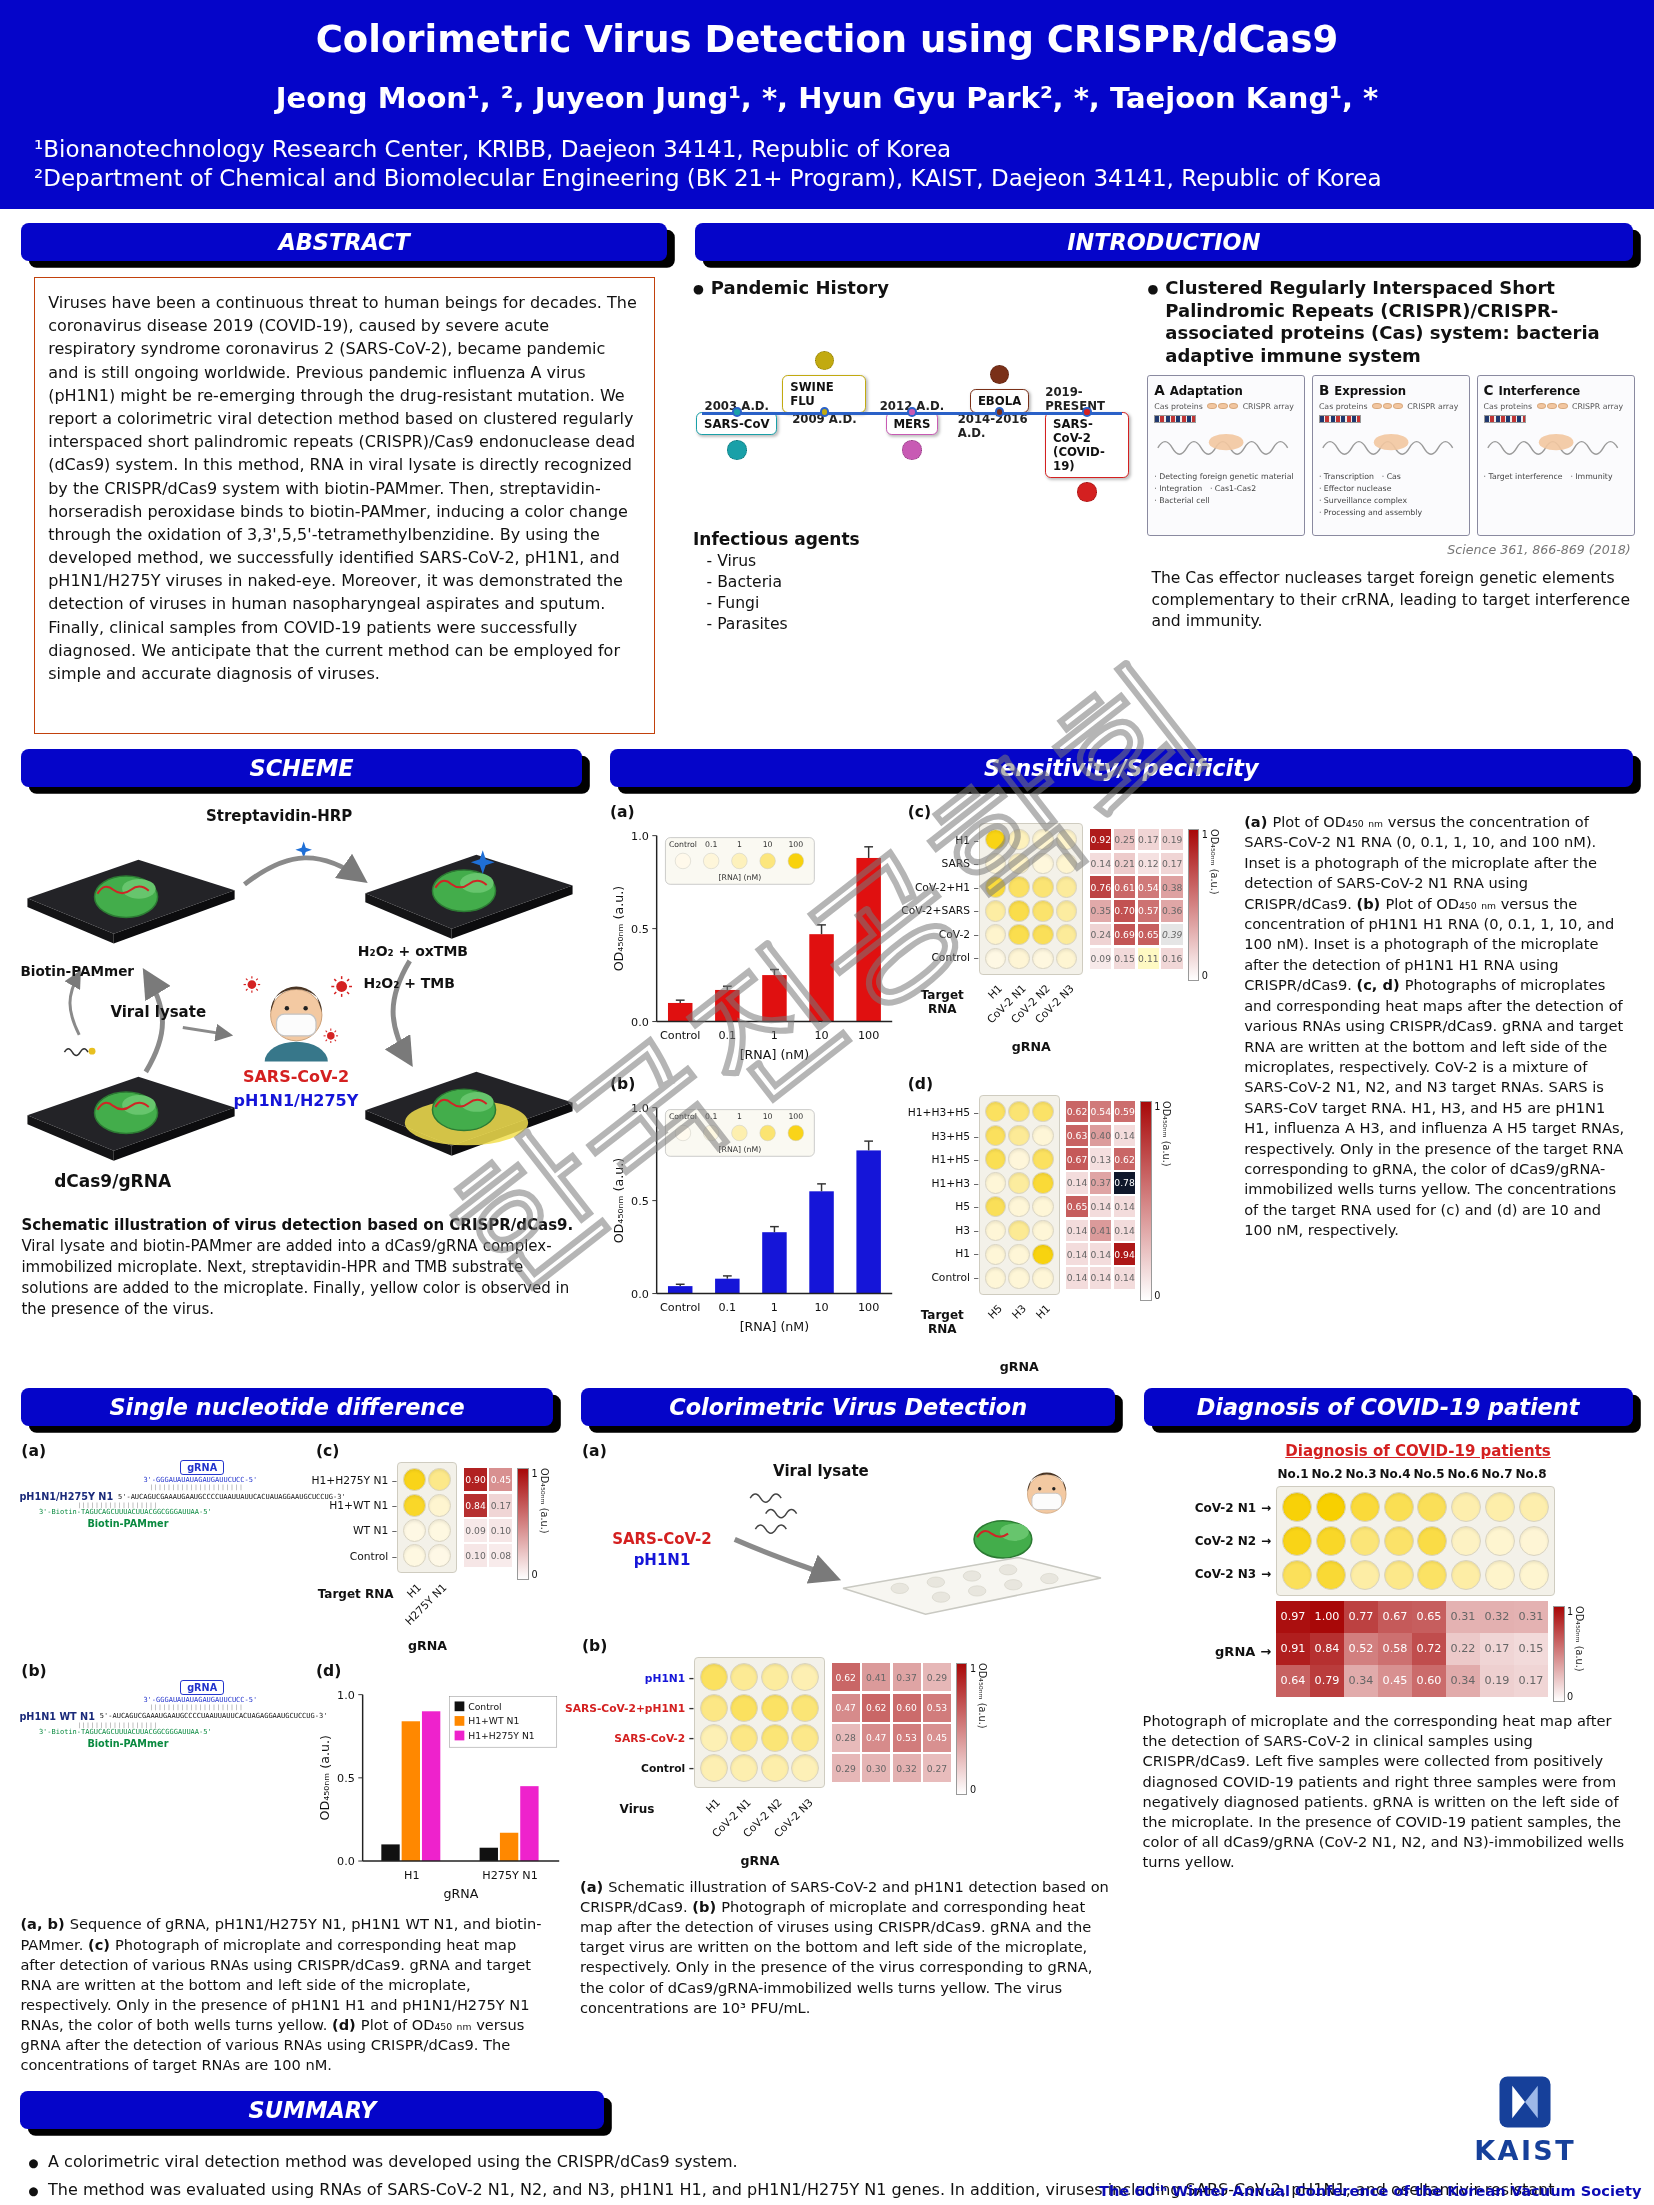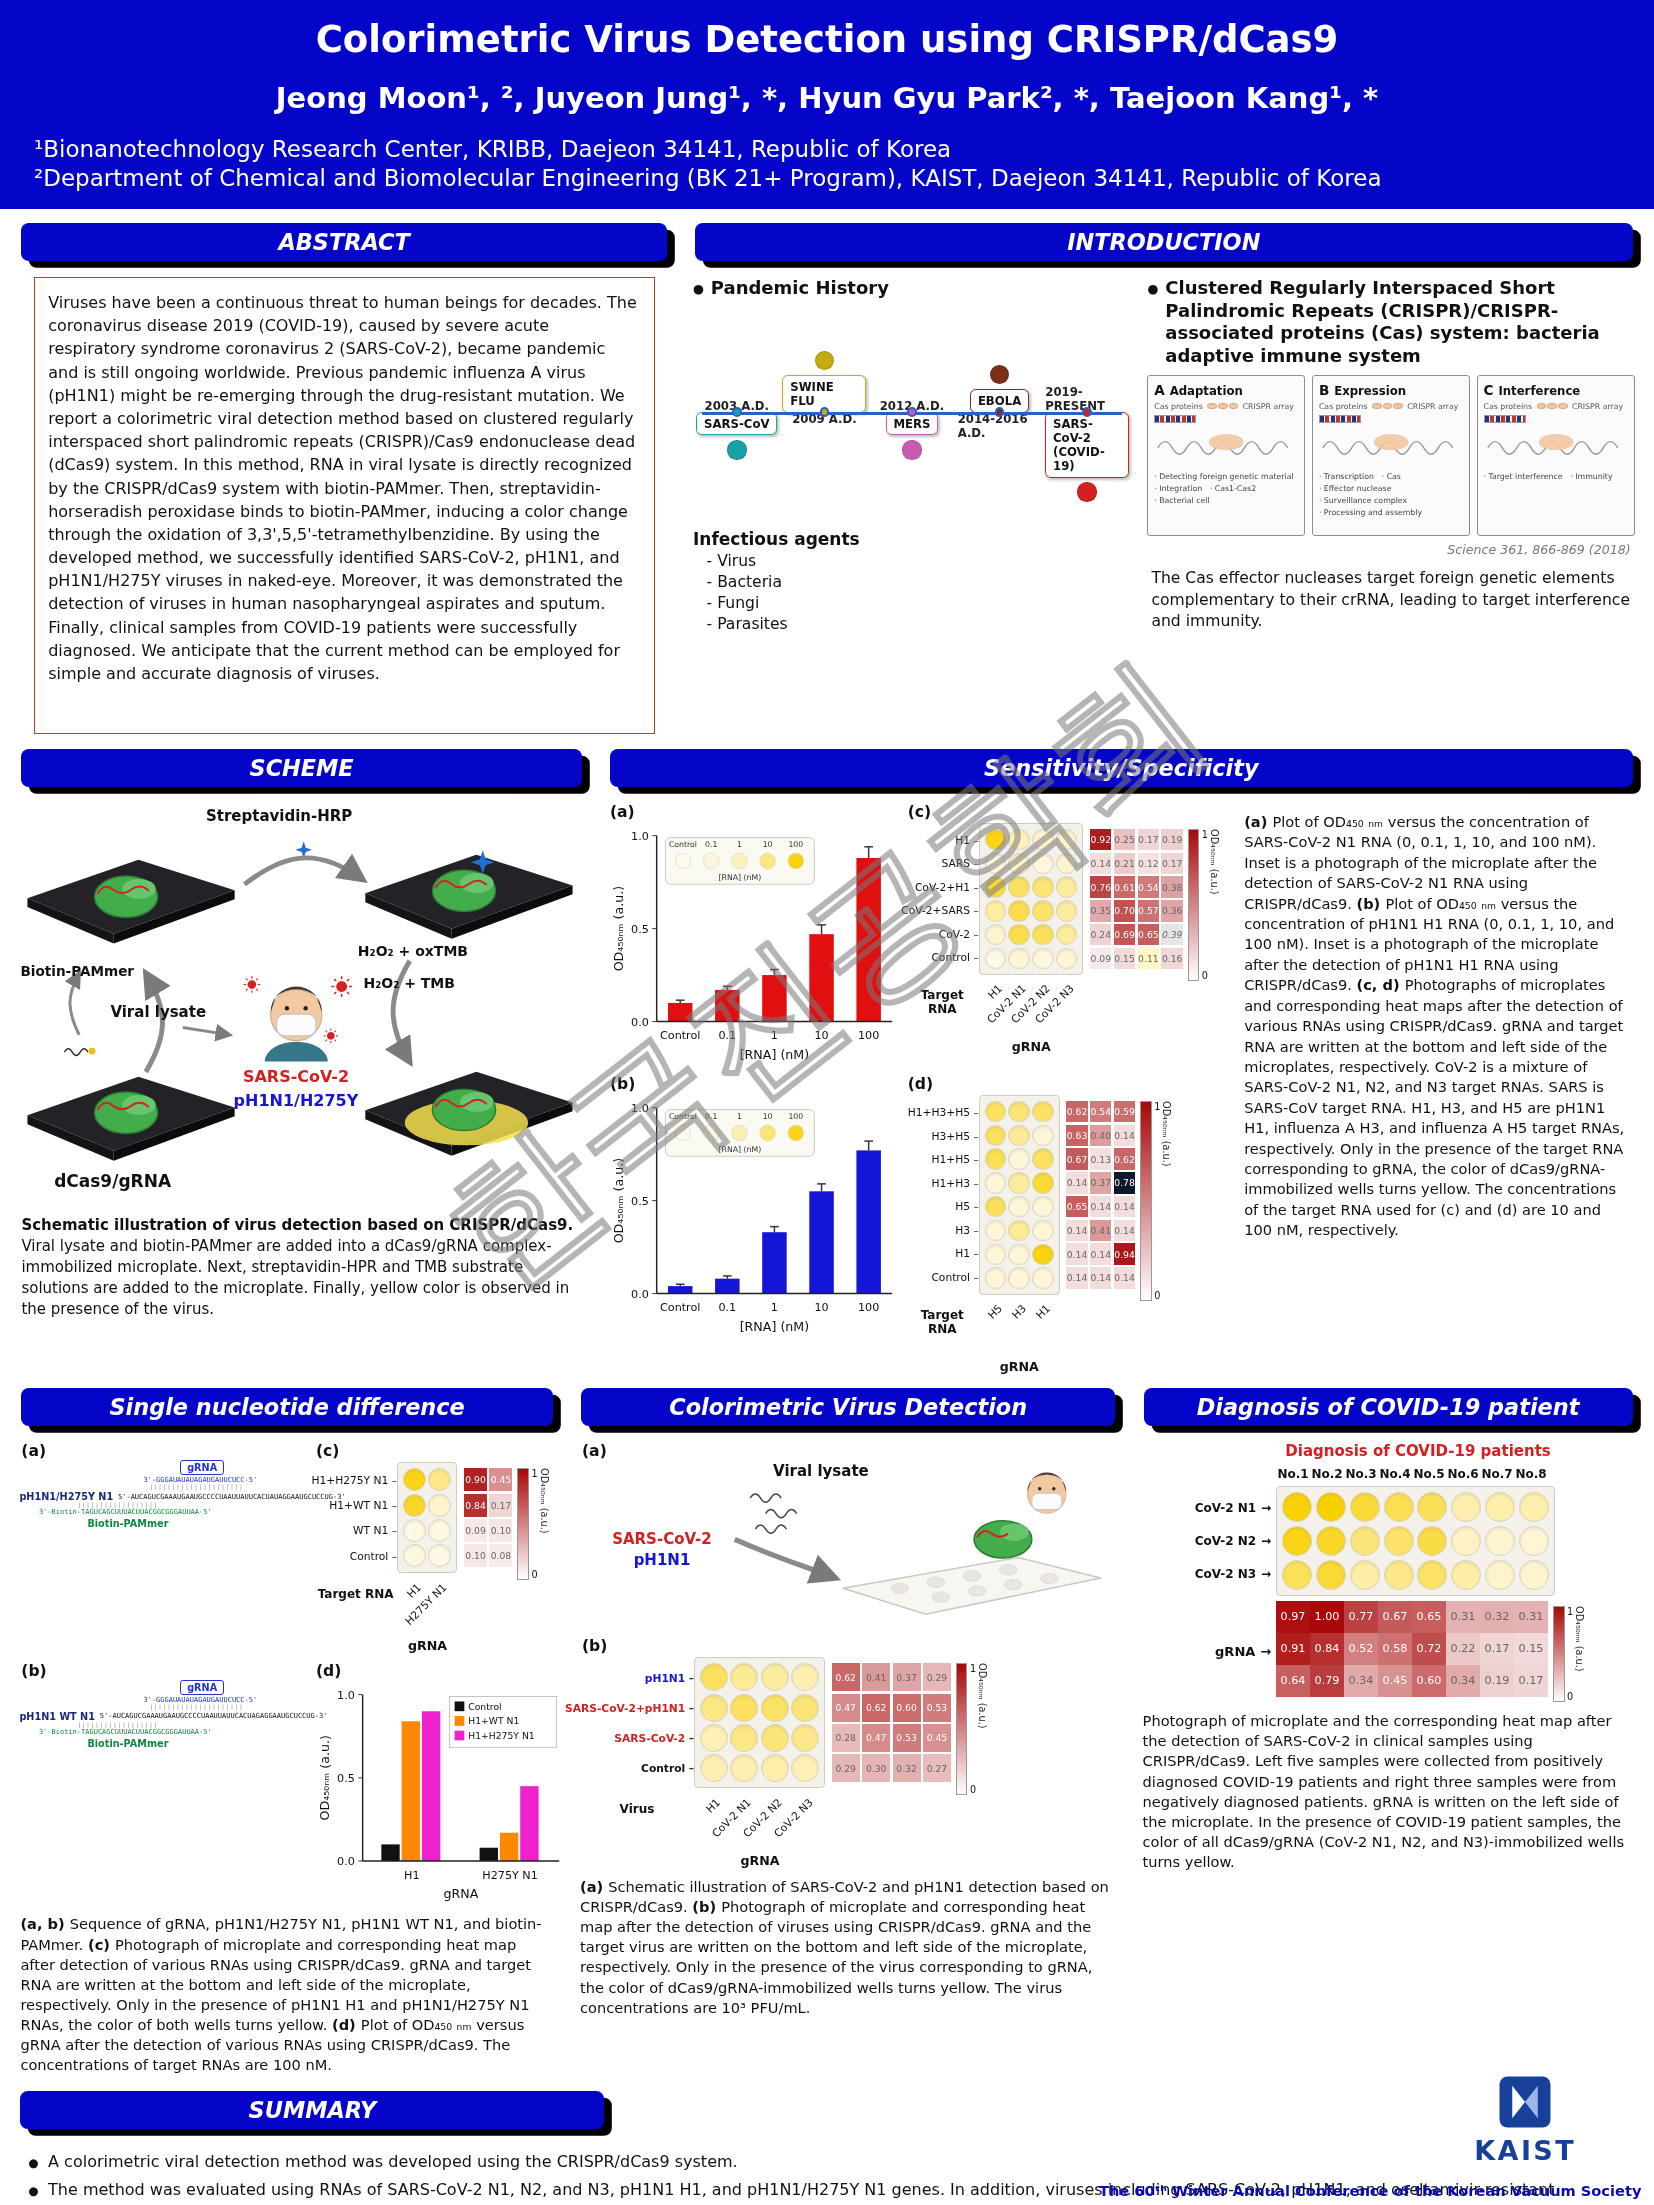--- a/index.html
+++ b/index.html
@@ -973,21 +973,21 @@
         </div>
     </div>
     <div class="caption"><b>(a) </b>Schematic illustration of SARS-CoV-2 and pH1N1 detection based on CRISPR/dCas9. <b>(b) </b>Photograph of microplate and corresponding heat map after the detection of viruses using CRISPR/dCas9. gRNA and the target virus are written on the bottom and left side of the microplate, respectively. Only in the presence of the virus corresponding to gRNA, the color of dCas9/gRNA-immobilized wells turns yellow. The virus concentrations are 10³ PFU/mL. </div>
   </section>
 
   <section class="sec diag-sec">
     <div class="pill">
       <span>Diagnosis of COVID-19 patient</span>
     </div>
     <div class="diagfig">
-        <div class="diag-title" style="margin-left: 85px; width: 284px;">Diagnosis of COVID-19 patients</div>
+        <div class="diag-title" style="margin-left: 85px; width: 284px; text-decoration: underline;">Diagnosis of COVID-19 patients</div>
         <div class="diag-row">
           <div class="diag-sp" style="width: 85px;"></div>
           <div class="diag-heads">
             <div class="diag-h" style="width: 34px;">No.1</div>
             <div class="diag-h" style="width: 34px;">No.2</div>
             <div class="diag-h" style="width: 34px;">No.3</div>
             <div class="diag-h" style="width: 34px;">No.4</div>
             <div class="diag-h" style="width: 34px;">No.5</div>
             <div class="diag-h" style="width: 34px;">No.6</div>
             <div class="diag-h" style="width: 34px;">No.7</div>

